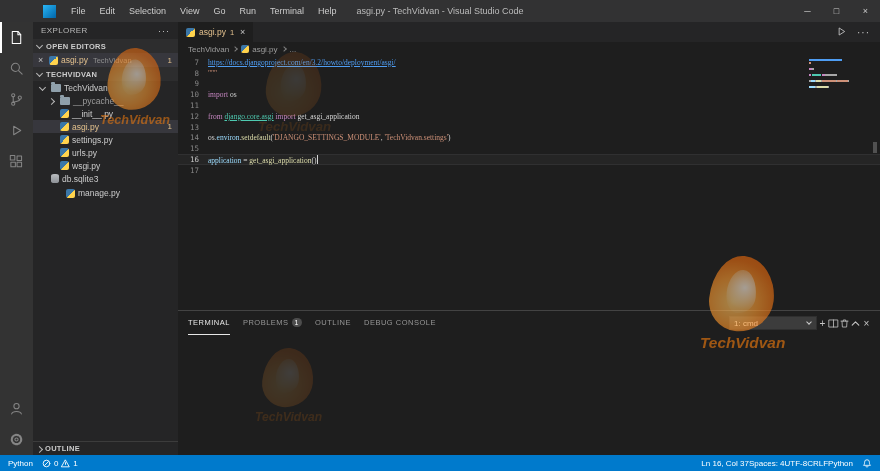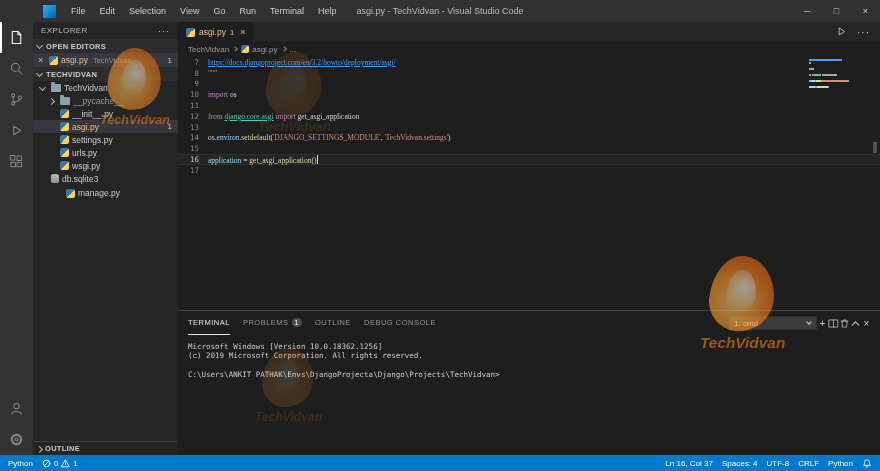--- a/index.html
+++ b/index.html
@@ -110,21 +110,21 @@
   .sel-chev::before{content:'';position:absolute;width:3px;height:3px;border-right:1px solid #cccccc;border-bottom:1px solid #cccccc;transform:rotate(45deg);top:0;left:1px;}
   .pa-ico{display:flex;align-items:center;justify-content:center;font-size:10px;min-width:11px;}
   .pa-ico svg{width:11px;height:11px;stroke:currentColor;fill:none;stroke-width:1;stroke-linecap:round;stroke-linejoin:round;}
   .term-content{padding:7px 0 0 10px;font-family:"DejaVu Sans Mono",monospace;font-size:7.5px;color:#cccccc;}
   .term-line{height:9.3px;white-space:pre;}
 
   
   .statusbar{height:16px;background:#007acc;display:flex;align-items:center;padding:0 8px;font-size:8px;color:#ffffff;flex:none;gap:9px;}
   .sb-item{display:flex;align-items:center;gap:3px;white-space:nowrap;}
   .sb-problems svg{width:9px;height:9px;stroke:#ffffff;fill:none;stroke-width:1;stroke-linecap:round;}
-  .sb-right{margin-left:auto;display:flex;gap:9px;}
+  .sb-right{margin-left:auto;display:flex;}
   .sb-bell svg{width:10px;height:10px;stroke:#ffffff;fill:none;stroke-width:1;stroke-linecap:round;stroke-linejoin:round;}
 
   
   .wm{position:absolute;display:flex;flex-direction:column;align-items:center;pointer-events:none;z-index:40;transform:scale(var(--s,1));transform-origin:top left;}
   .flame{position:relative;width:46px;height:54px;transform:rotate(6deg);
     border-radius:48% 52% 55% 45%/60% 55% 45% 40%;
     background:radial-gradient(circle at 38% 62%, #ffc766 0%, #ff9a2e 40%, #f07010 68%, #e85d04 100%);}
   .flame::after{content:'';position:absolute;left:26%;top:18%;width:46%;height:58%;
     border-radius:50% 50% 60% 40%/55% 60% 40% 45%;
     background:radial-gradient(circle at 60% 40%, rgba(255,255,255,.85), rgba(255,216,150,.25) 70%, transparent);}
@@ -434,26 +434,20 @@
                 </svg>
             </span>
             <span class="pa-ico">
               <svg viewBox="0 0 10 10">
                   <path d="M2 6.5l3-3 3 3"></path>
                 </svg>
             </span>
             <span class="pa-ico">×</span>
           </div>
         </div>
-        <div class="term-content" id="term-lines">
-            <div class="term-line">Microsoft Windows [Version 10.0.18362.1256]</div>
-            <div class="term-line">(c) 2019 Microsoft Corporation. All rights reserved.</div>
-            <div class="term-line">&nbsp;</div>
-            <div class="term-line">C:\Users\ANKIT PATHAK\Envs\DjangoProjecta\Django\Projects\TechVidvan&gt;</div>
-          </div>
       </div>
     </div>
   </div>
 
   <div class="statusbar">
     <span class="sb-item">Python</span>
     <span class="sb-item sb-problems">
       <svg viewBox="0 0 10 10">
           <circle cx="5" cy="5" r="3.7"></circle>
           <path d="M2.9 7.1L7.1 2.9"></path>

